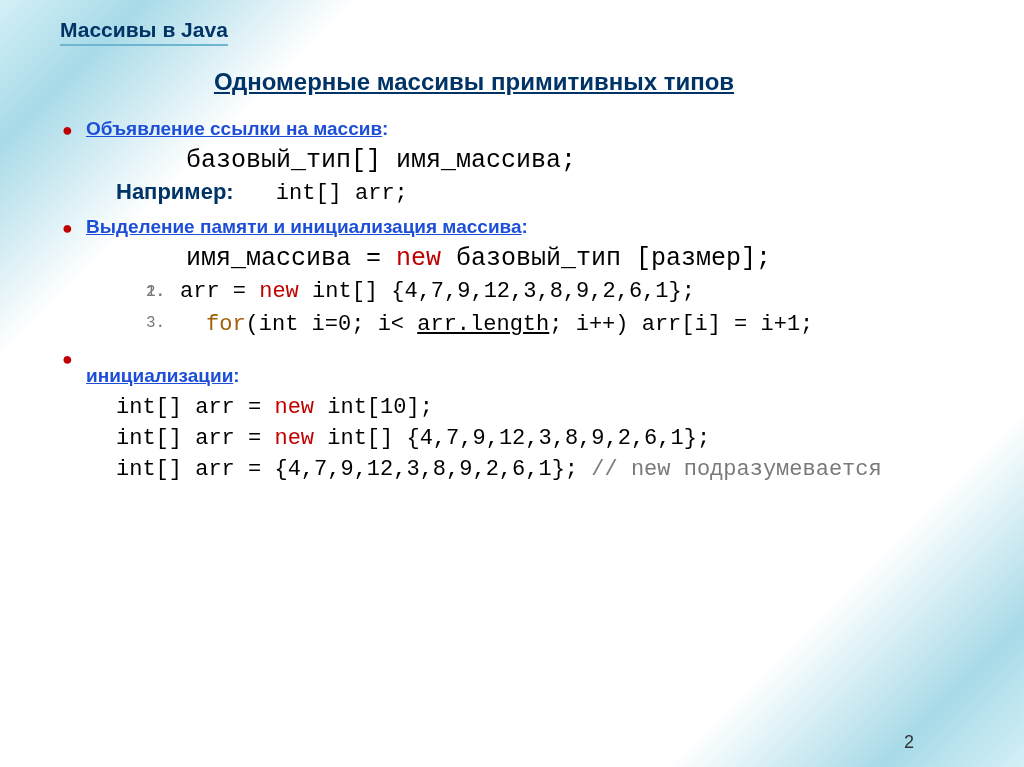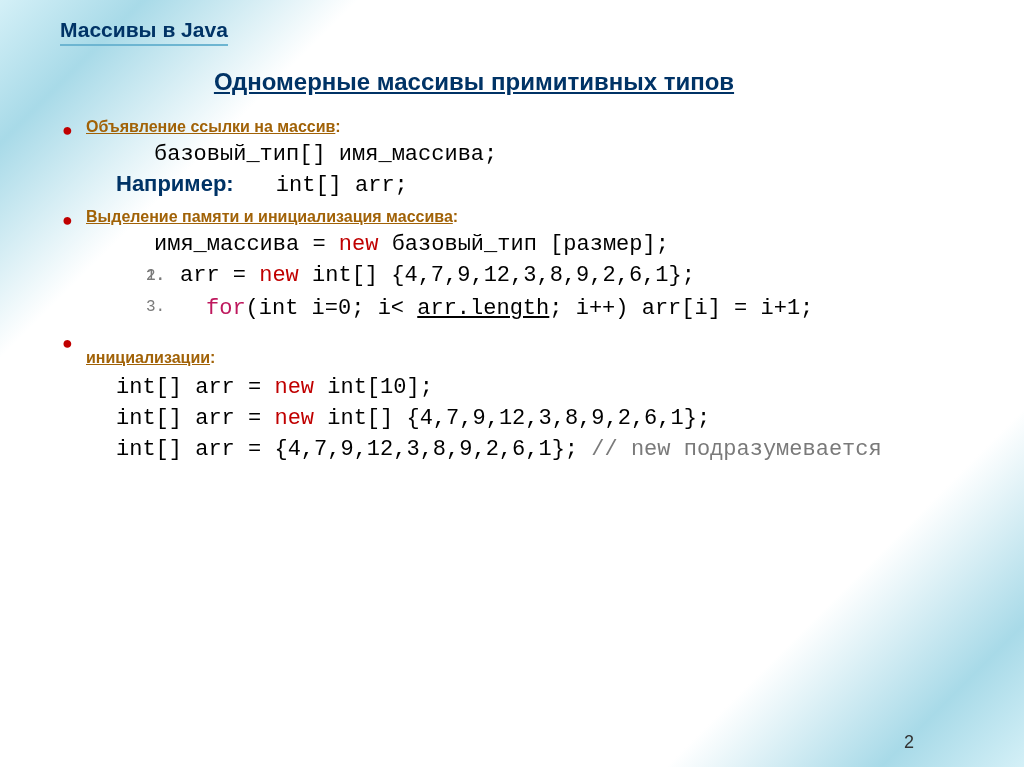--- a/index.html
+++ b/index.html
@@ -40,44 +40,44 @@
   }
   ul.main > li::before {
     content: "●";
     color: #c00000;
     position: absolute;
     left: 2px;
     top: 2px;
     font-size: 18px;
   }
   .bh {
-    color: #a16207;
+    color: #1d4ed8;
     font-weight: bold;
     text-decoration: underline;
-    font-size: 16px;
+    font-size: 19px;
   }
   .syntax {
     font-family: "Courier New", monospace;
-    font-size: 22px;
+    font-size: 25px;
     color: #000;
-    margin: 6px 0 4px 68px;
+    margin: 6px 0 4px 100px;
   }
   .example-row {
     margin: 2px 0 10px 30px;
     font-size: 22px;
   }
   .eg-label { color: #003366; font-weight: bold; }
   .code {
     font-family: "Courier New", monospace;
     font-size: 22px;
     color: #000;
     white-space: pre;
   }
   .kw-new { color: #c00000; }
-  .kw-for { color: #be185d; text-align: right; }
+  .kw-for { color: #a16207; text-align: right; }
   .comment { color: #7a7a7a; }
   ol.numlist {
     list-style: none;
     margin: 6px 0 8px 60px;
   }
   ol.numlist li { margin: 6px 0; position: relative; padding-left: 34px; }
   ol.numlist li .num {
     position: absolute; left: 0; top: 4px;
     color: #7a7a7a;
     font-family: "Courier New", monospace;

